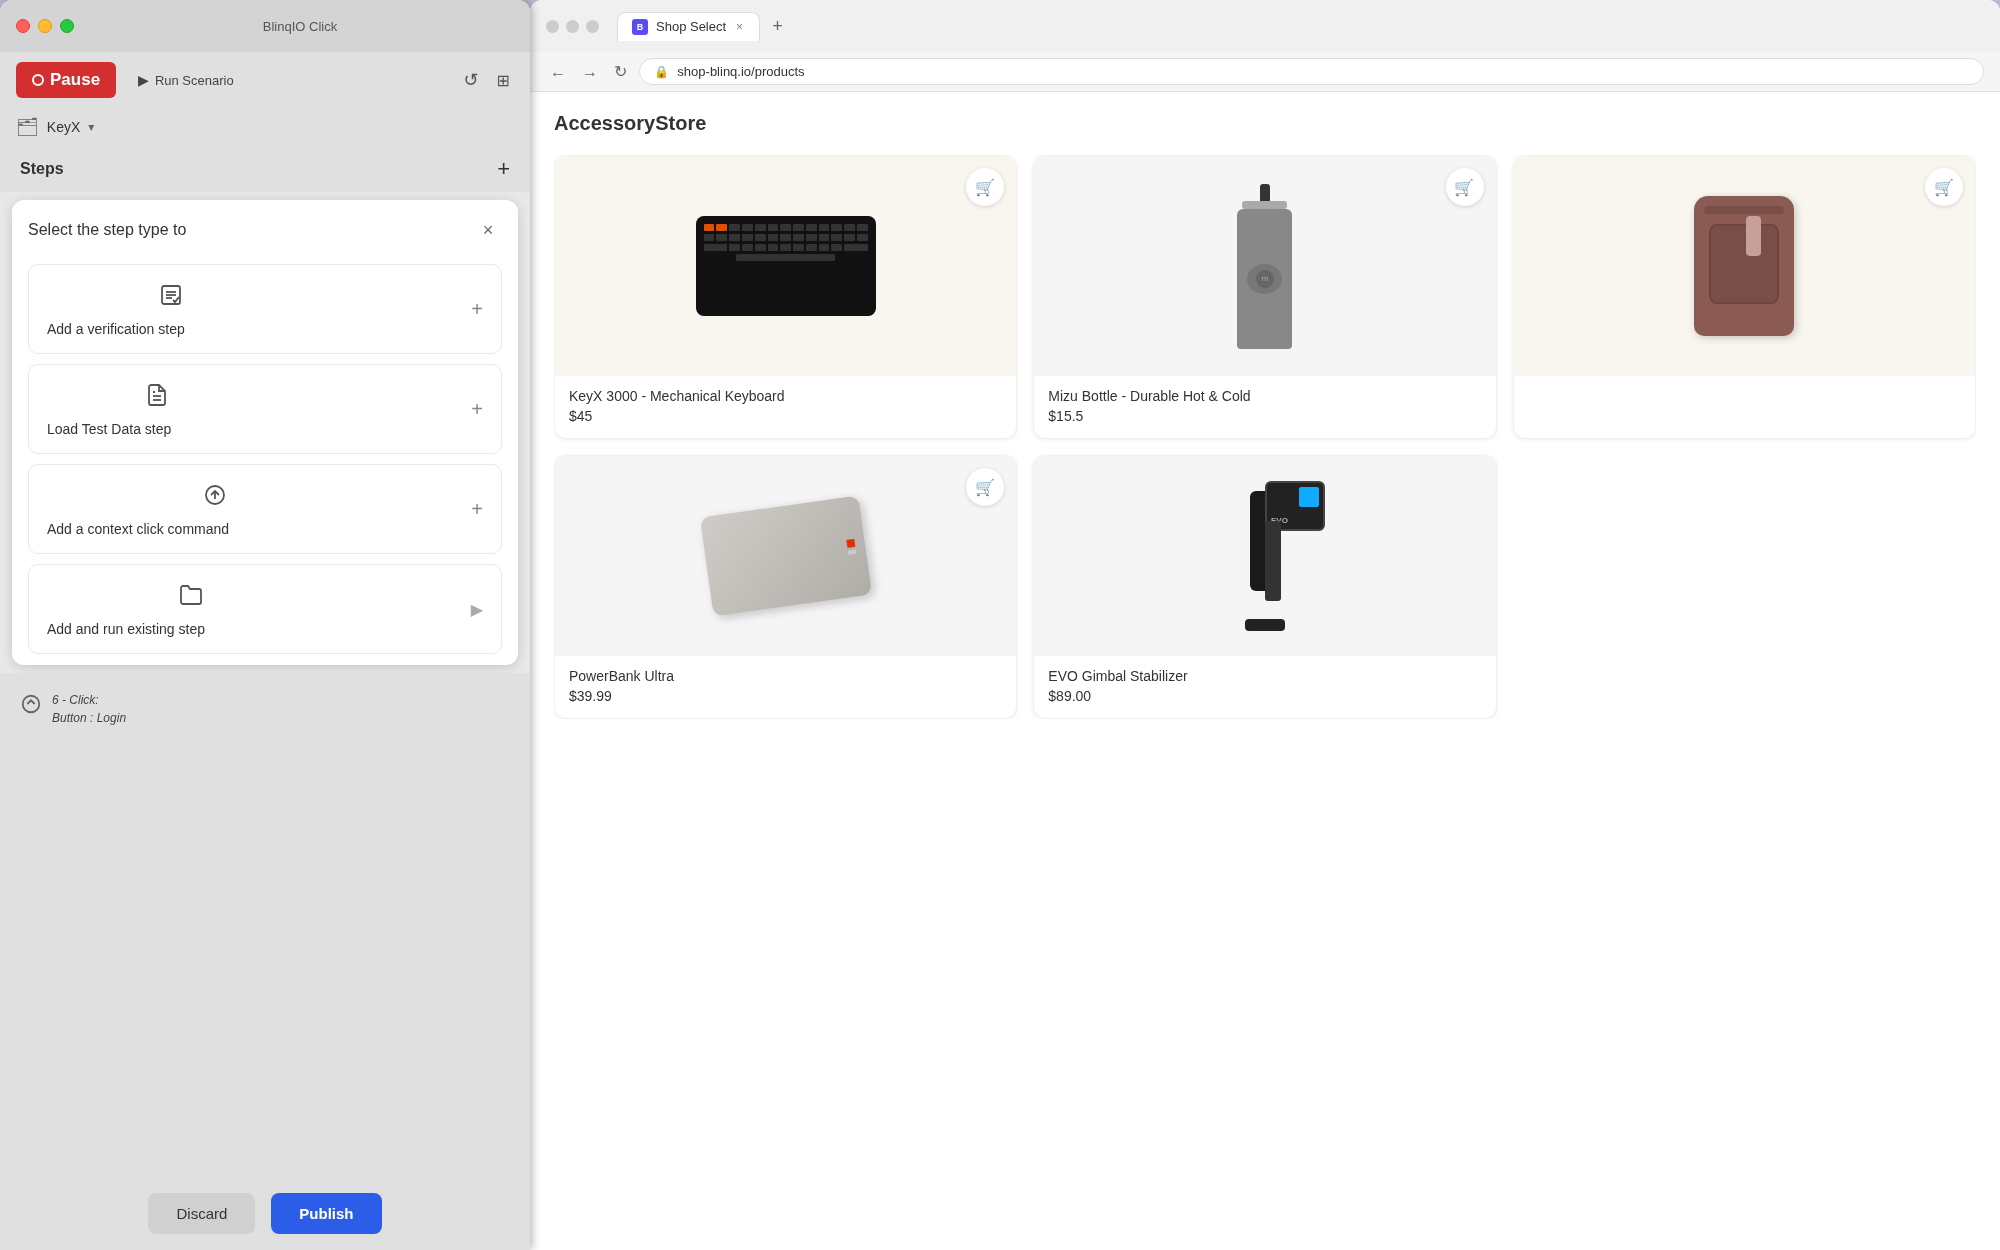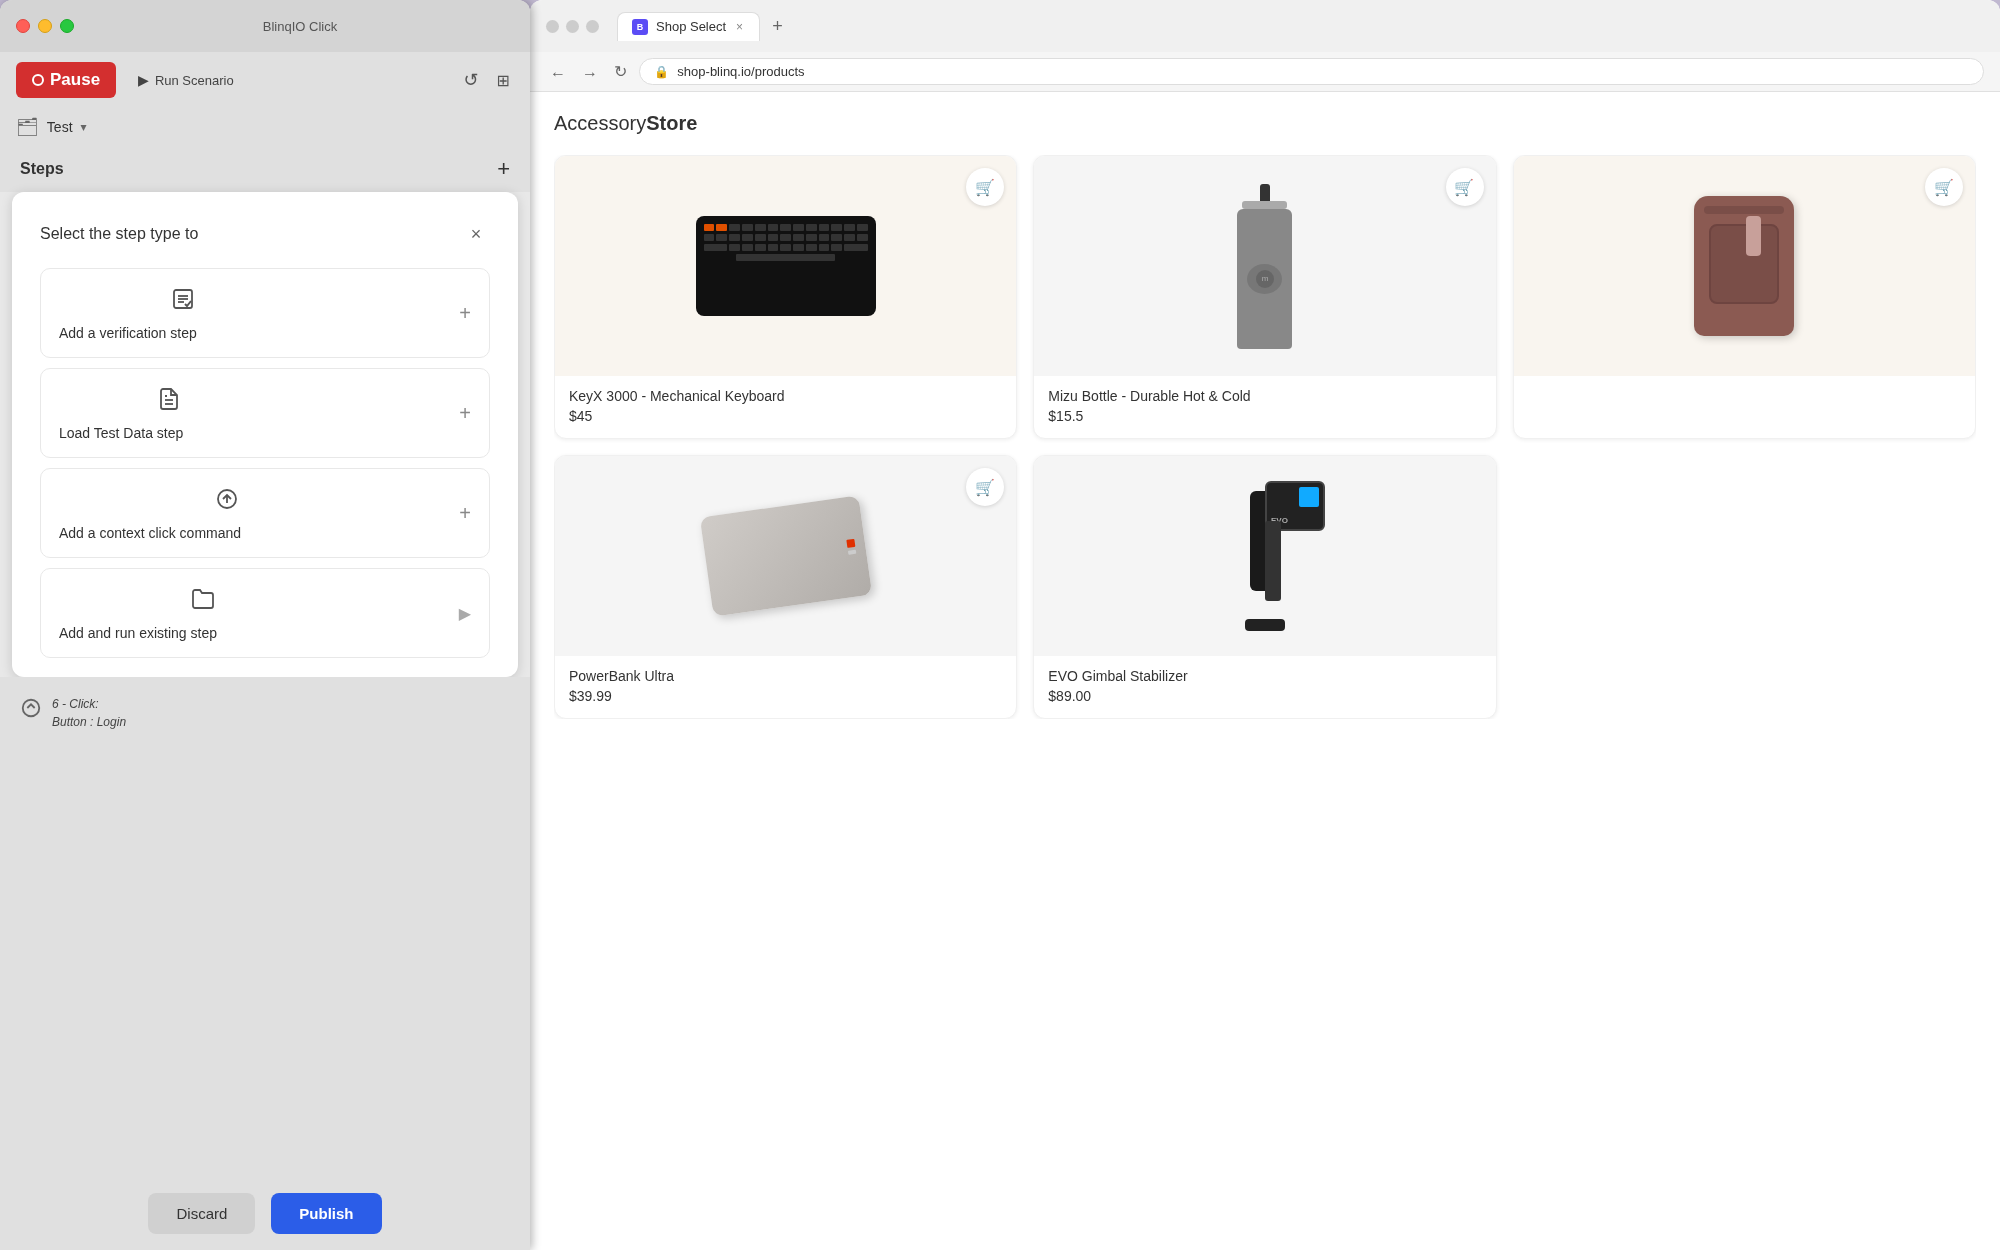--- a/index.html
+++ b/index.html
@@ -156,22 +156,22 @@
       cursor: pointer;
       color: #333;
       font-size: 22px;
       line-height: 1;
     }
 
     
     .step-selector {
       background: white;
       border-radius: 12px;
-      margin: 0 12px;
-      padding: 28px;
+      margin: 8px 12px;
+      padding: 16px;
       box-shadow: 0 2px 12px rgba(0,0,0,0.15);
       flex: 1;
       max-height: 520px;
       overflow: hidden;
     }
 
     .step-selector-header {
       display: flex;
       align-items: center;
       justify-content: space-between;
@@ -419,21 +419,21 @@
       background: white;
       overflow: hidden;
       padding: 20px 24px;
     }
 
     .store-brand {
       font-size: 20px;
       margin-bottom: 20px;
     }
 
-    .store-brand span:first-child { color: #333; font-weight: 400; }
+    .store-brand span:first-child { color: #333; font-weight: 700; }
     .store-brand span:last-child { color: #333; font-weight: 600; }
 
     .product-grid {
       display: grid;
       grid-template-columns: repeat(3, 1fr);
       gap: 16px;
       overflow: hidden;
     }
 
     .product-card {
@@ -519,21 +519,21 @@
     <button class="toolbar-icon-btn">
       <span>↺</span>
     </button>
     <button class="toolbar-icon-btn">
       <span style="font-size:16px;">⊞</span>
     </button>
   </div>
 
   <div class="shop-nav">
     <span class="folder-icon">🗂</span>
-    <span class="shop-label">Test</span>
+    <span class="shop-label">KeyX</span>
     <span class="chevron-icon">▾</span>
   </div>
 
   <div class="steps-header">
     <span class="steps-title">Steps</span>
     <button class="add-step-btn">
       <span>+</span>
     </button>
   </div>
 

